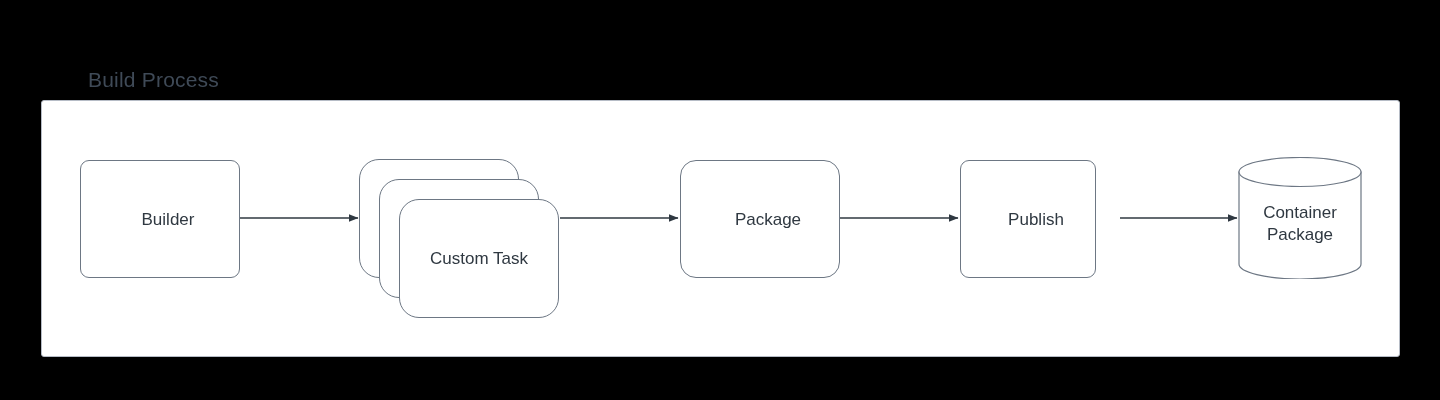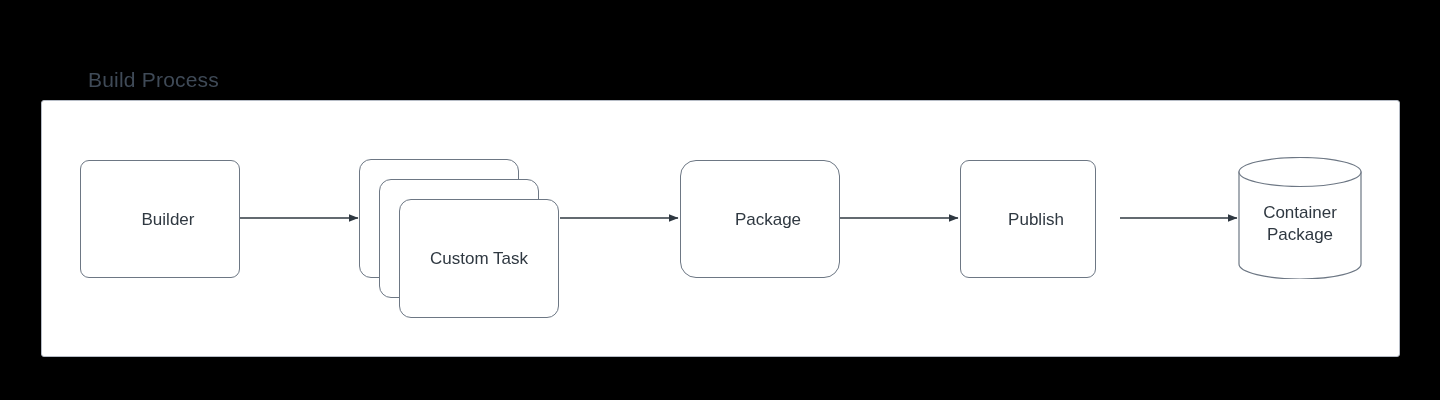--- a/index.html
+++ b/index.html
@@ -67,21 +67,21 @@
     left: 80px;
     top: 160px;
     width: 160px;
     height: 118px;
   }
   
   .stack-card {
     position: absolute;
     background: #ffffff;
     border: 1px solid #6d7784;
-    border-radius: 12px;
+    border-radius: 20px;
     box-sizing: border-box;
     width: 160px;
     height: 119px;
     display: flex;
     align-items: center;
     justify-content: center;
     text-align: center;
     color: #2f3841;
     font-size: 17px;
   }

